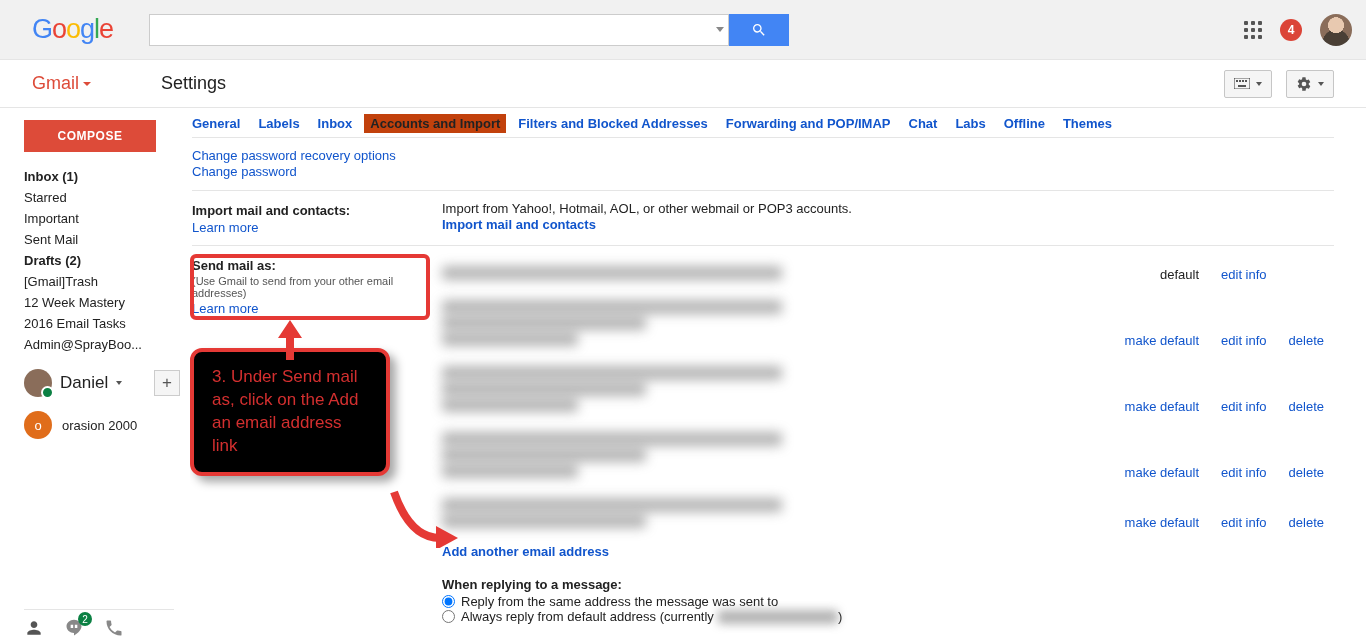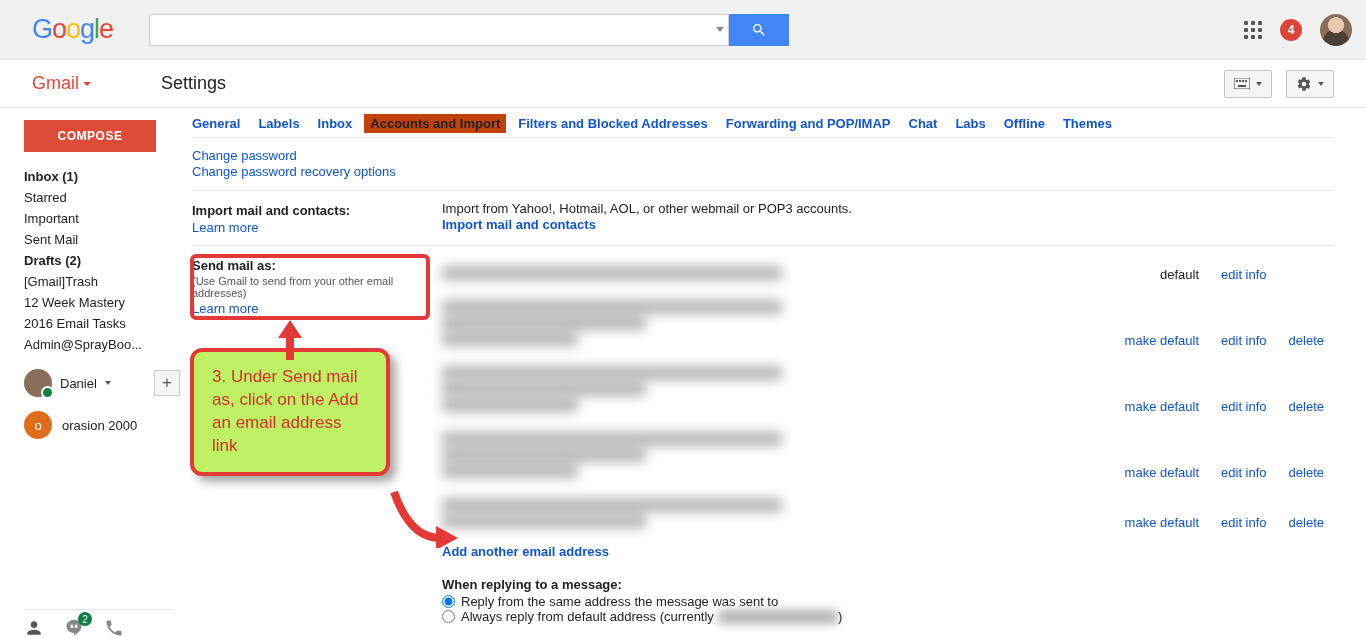--- a/index.html
+++ b/index.html
@@ -46,21 +46,21 @@
   .btn .caret{width:0;height:0;border-left:3px solid transparent;border-right:3px solid transparent;border-top:4px solid #555}
   
   .main{display:flex;height:530px}
   .sidebar{width:190px;padding:12px 0 0 24px;position:relative;flex-shrink:0}
   .compose{background:var(--gmailred);color:#fff;font-weight:bold;font-size:12px;text-align:center;padding:9px 0;width:132px;letter-spacing:0.5px;margin-bottom:14px}
   .nav div{padding:3px 0;font-size:13px;color:#222;cursor:pointer}
   .nav .bold{font-weight:bold}
   .user-row{display:flex;align-items:center;gap:8px;margin-top:14px}
   .user-row .mini-avatar{width:28px;height:28px;border-radius:50%;background:#8a6d5a;position:relative}
   .user-row .mini-avatar::after{content:"";position:absolute;right:-2px;bottom:-2px;width:9px;height:9px;border-radius:50%;background:#0b8043;border:2px solid #fff}
-  .user-row .name{font-size:13px}
+  .user-row .name{font-size:17px}
   .user-row .caret{width:0;height:0;border-left:3px solid transparent;border-right:3px solid transparent;border-top:4px solid #555}
   .plus-btn{width:26px;height:26px;border:1px solid #ccc;background:#f5f5f5;display:flex;align-items:center;justify-content:center;margin-left:auto;margin-right:10px;font-size:17px;color:#555}
   .contact-row{display:flex;align-items:center;gap:10px;margin-top:14px}
   .contact-row .av{width:28px;height:28px;border-radius:50%;background:#e06d1b;color:#fff;display:flex;align-items:center;justify-content:center;font-size:13px}
   .bottom-icons{position:absolute;bottom:0;left:24px;display:flex;gap:20px;border-top:1px solid var(--border);padding-top:8px;width:150px}
   .bottom-icons .ico{width:20px;height:20px;position:relative}
   .badge{position:absolute;top:-6px;right:-8px;background:#0b8043;color:#fff;border-radius:50%;width:14px;height:14px;font-size:10px;display:flex;align-items:center;justify-content:center}
   
   
   .content{flex:1;padding:8px 32px 0 2px;position:relative;overflow:hidden}
@@ -78,21 +78,21 @@
   .emails-table .row{display:flex;align-items:flex-end;min-height:24px;padding:8px 0}
   .emails-table .blurred{width:340px}
   .emails-table .blur{height:14px;background:#777;border-radius:3px;filter:blur(6px);margin:2px 0;opacity:.55}
   .emails-table .blur.sm{width:60%}
   .emails-table .actions{margin-left:auto;display:flex;gap:22px;min-width:260px;justify-content:flex-end;padding-right:10px}
   .emails-table .actions span{color:#1155cc;cursor:pointer;font-size:13px;white-space:nowrap}
   .emails-table .actions .default{color:#222;cursor:default}
   
   
   .callout-box{position:absolute;border:4px solid #e53935;border-radius:6px}
-  .callout-text{position:absolute;border:4px solid #e53935;border-radius:12px;background:#bef264;padding:14px 18px;font-size:17px;color:#d32f2f;line-height:1.35;width:200px;box-shadow:6px 6px 10px rgba(0,0,0,0.35)}
+  .callout-text{position:absolute;border:4px solid #e53935;border-radius:12px;background:#000000;padding:14px 18px;font-size:17px;color:#d32f2f;line-height:1.35;width:200px;box-shadow:6px 6px 10px rgba(0,0,0,0.35)}
   .arrow-svg{position:absolute;pointer-events:none}
   
   input[type=radio]{margin:0 6px 0 0;vertical-align:middle}
   .radioline{font-size:13px;margin:0 0;display:flex;align-items:center}
   .radioline .radiobl{height:14px;width:120px;background:#777;border-radius:3px;filter:blur(5px);opacity:.55;margin-left:4px;display:inline-block}
 </style>
 </head>
 <body>
 
 <div class="topbar">
@@ -201,22 +201,22 @@
       <a>Filters and Blocked Addresses</a>
       <a>Forwarding and POP/IMAP</a>
       <a>Chat</a>
       <a>Labs</a>
       <a>Offline</a>
       <a>Themes</a>
     </div>
 
     <div class="section">
       <div class="body">
+        <div class="line"><a>Change password recovery options</a></div>
         <div class="line"><a>Change password</a></div>
-        <div class="line"><a>Change password recovery options</a></div>
       </div>
     </div>
 
     <div class="section">
       <div class="lbl">
         <div class="title">Import mail and contacts:</div>
         <a>Learn more</a>
       </div>
       <div class="body">
         <div class="line">Import from Yahoo!, Hotmail, AOL, or other webmail or POP3 accounts.</div>

